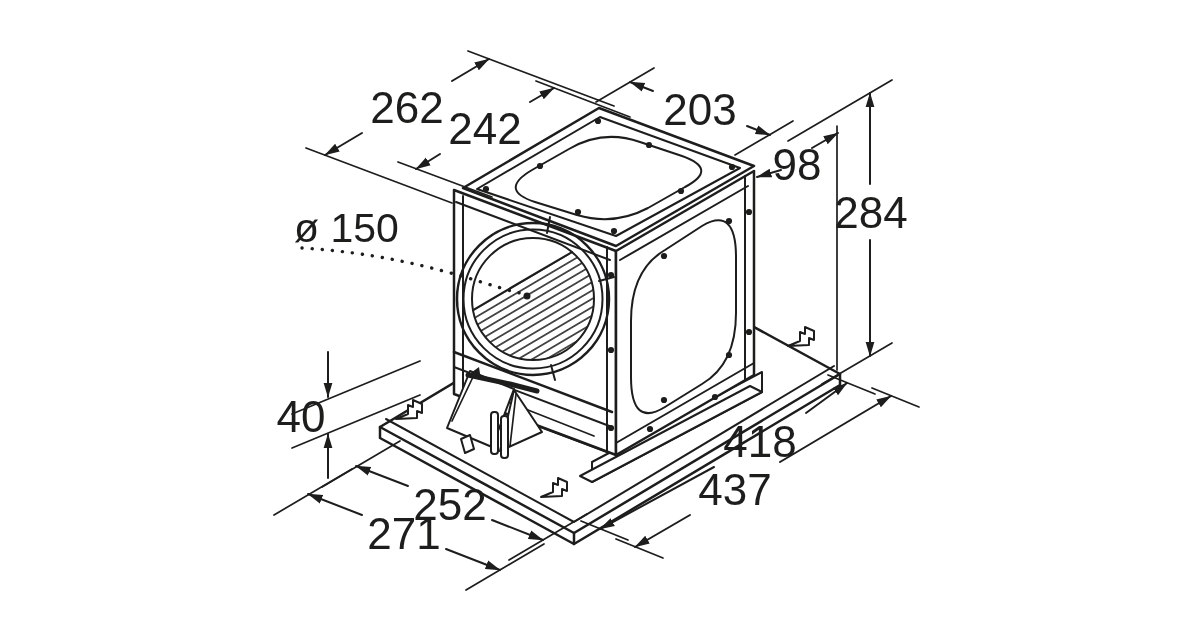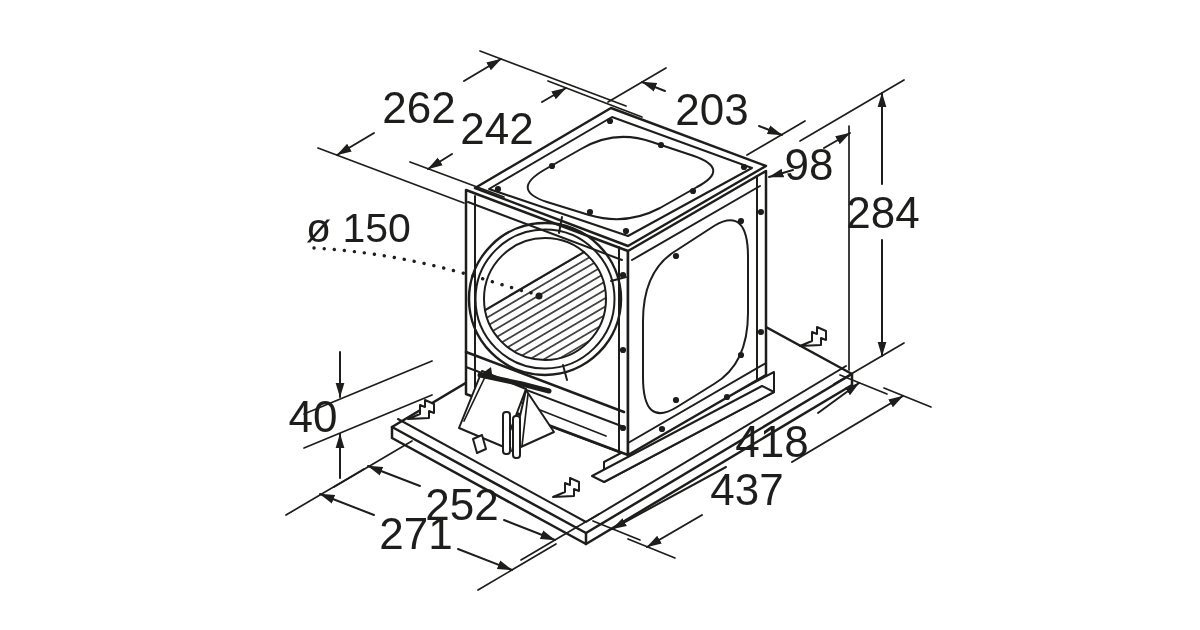--- a/index.html
+++ b/index.html
@@ -1,21 +1,21 @@
 <!DOCTYPE html>
 <html style="--line_color: #1d1d1b; --background_color: #ffffff;"><head>
 <meta charset="utf-8">
 <style>
   :root{
     --line_color:#1d1d1b;
     --background_color:#ffffff;
   }
   html,body{margin:0;padding:0;background:var(--background_color,#fff);}
   .canvas{position:relative;width:1028px;height:630px;background:var(--background_color,#fff);overflow:hidden;
-          font-family:"Liberation Sans", sans-serif;padding-left:12px;}
+          font-family:"Liberation Sans", sans-serif;}
   svg{display:block;width:1200px;height:630px;}
   
   .s  {fill:none;stroke:var(--line_color,#1d1d1b);stroke-width:2.5;stroke-linejoin:round;stroke-linecap:round;}
   .s2 {fill:none;stroke:var(--line_color,#1d1d1b);stroke-width:2;stroke-linejoin:round;stroke-linecap:round;}
   .t  {fill:none;stroke:var(--line_color,#1d1d1b);stroke-width:1.7;stroke-linecap:round;}
   .wf {fill:var(--background_color,#fff);stroke:var(--line_color,#1d1d1b);stroke-width:2.5;stroke-linejoin:round;}
   .wf2{fill:var(--background_color,#fff);stroke:var(--line_color,#1d1d1b);stroke-width:2;stroke-linejoin:round;}
   .dim{fill:none;stroke:var(--line_color,#1d1d1b);stroke-width:2;stroke-linecap:round;}
   .dot{fill:var(--line_color,#1d1d1b);stroke:none;}
   .arrow-head{fill:var(--line_color,#1d1d1b);}

